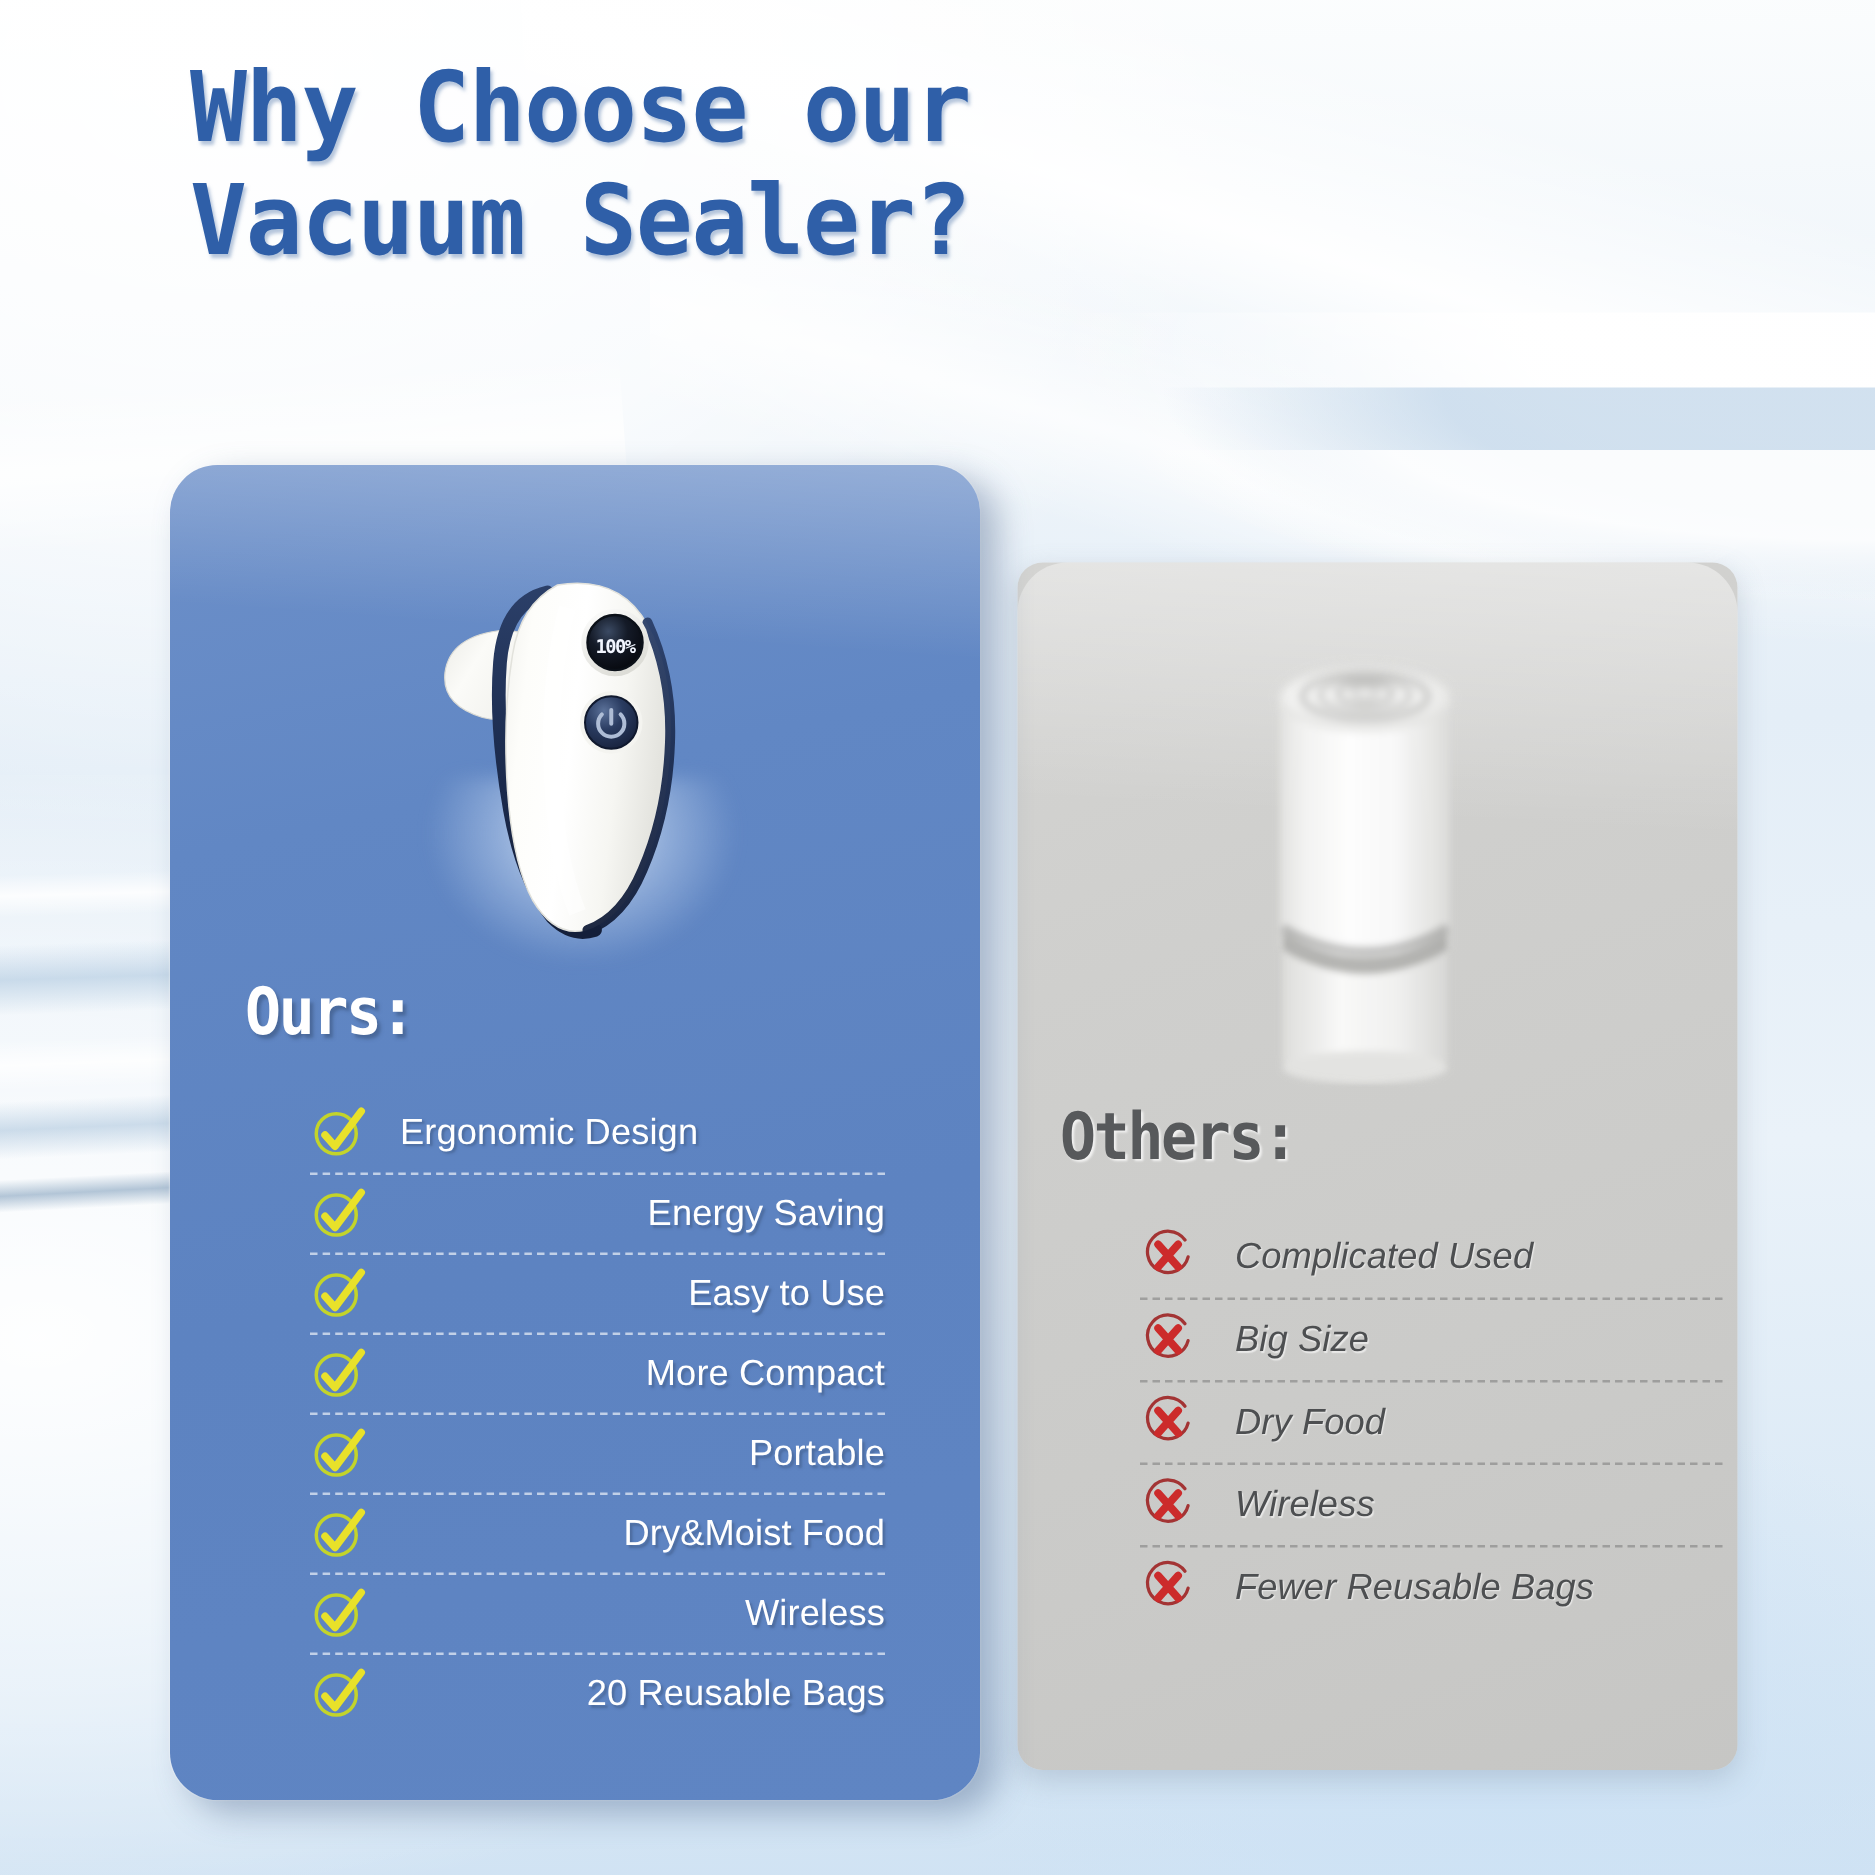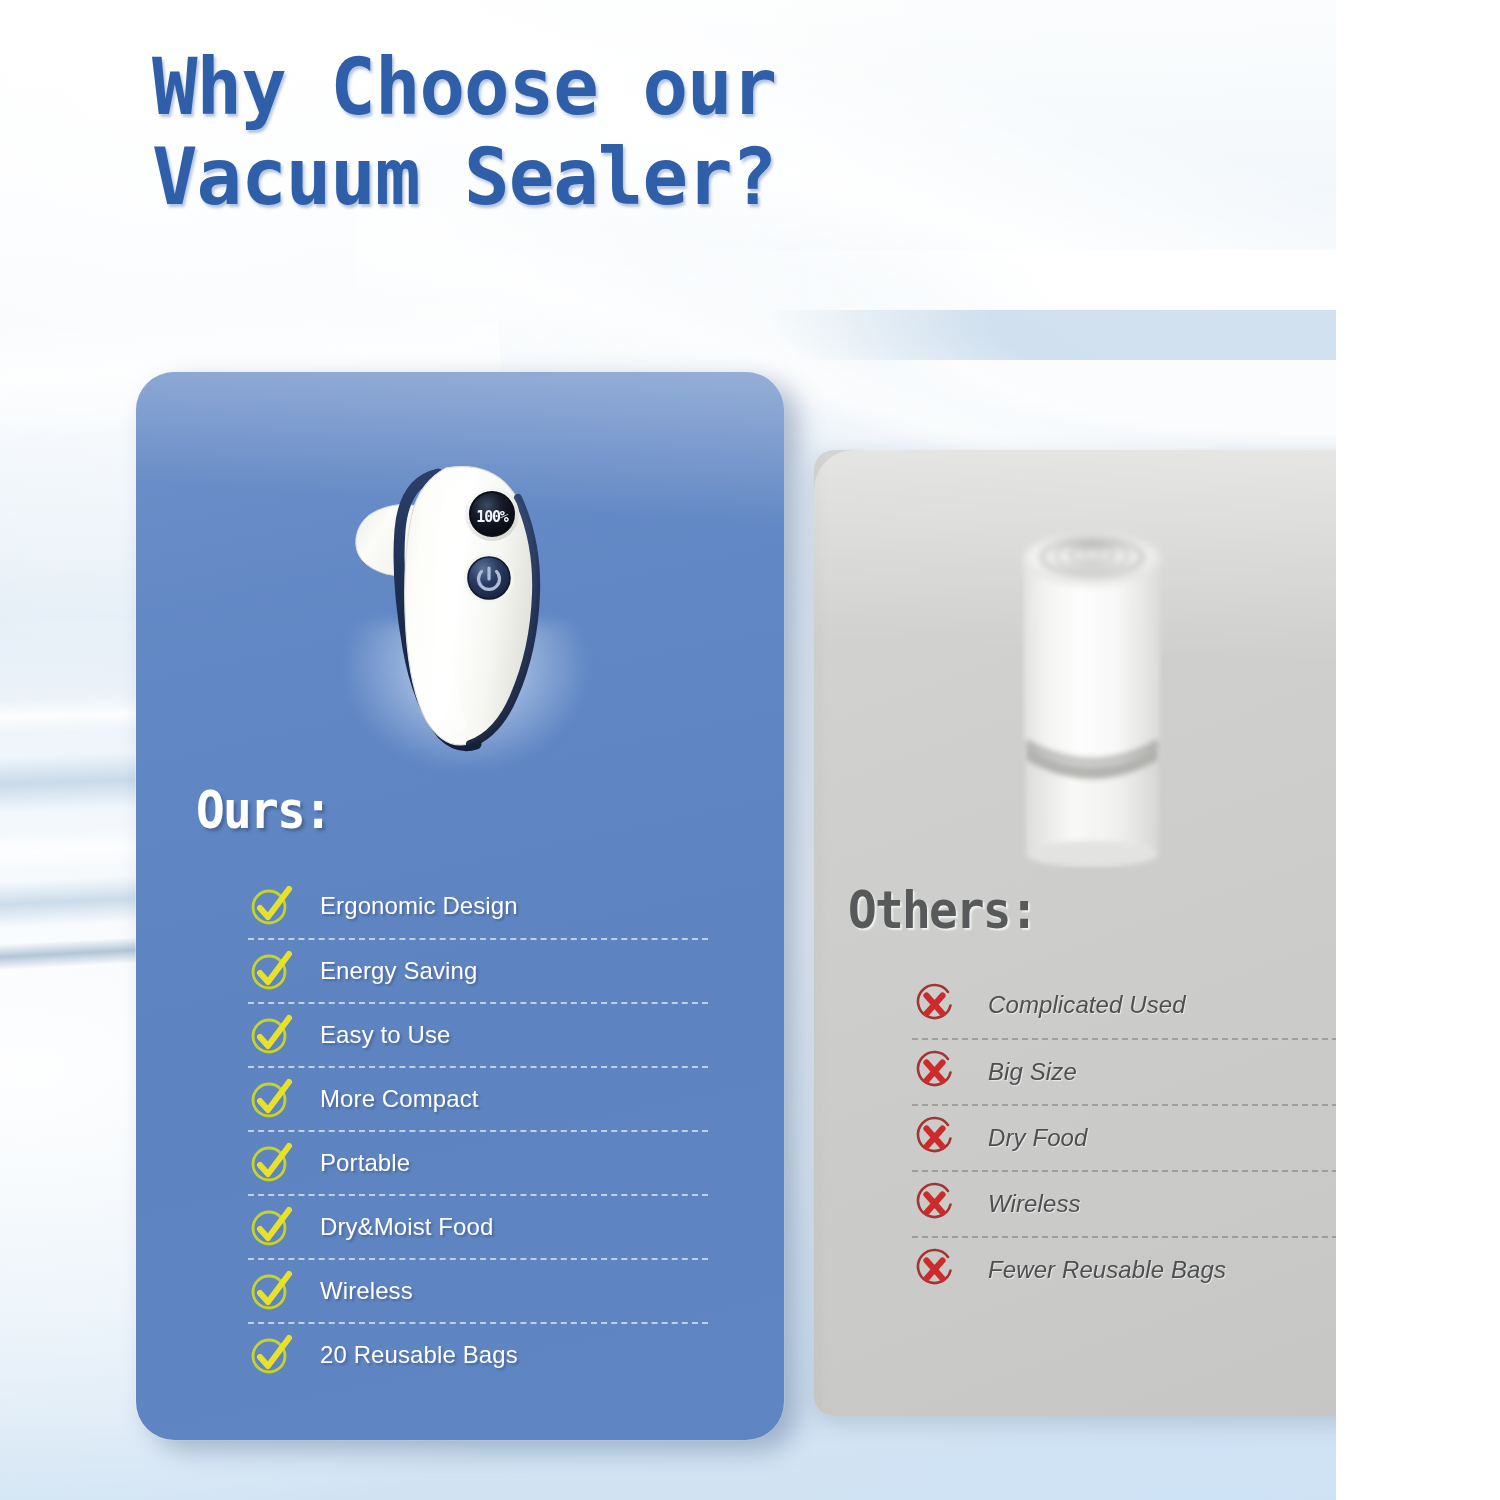--- a/index.html
+++ b/index.html
@@ -7,21 +7,21 @@
 
   html, body {
     width:1500px; height:1500px;
     overflow:hidden;
     font-family:"Liberation Sans", sans-serif;
   }
 
   
   #stage {
     position:relative;
-    width:1336px; height:1500px;
+    width:1500px; height:1500px;
     background:
       linear-gradient(178deg,#fdfefe 0%, #f2f7fb 16%, #e4eef7 40%, #eaf2f9 62%, #dceaf6 82%, #cfe2f3 100%);
     overflow:hidden;
   }
 
   
   .bg-glow {
     position:absolute; pointer-events:none;
   }
   .glow-tl {
@@ -186,28 +186,28 @@
   .list { position:absolute; z-index:6; }
   #list-ours   { left:248px; top:874px;  width:460px; }
   #list-others { left:912px; top:972px;  width:466px;font-style:italic; }
 
   .row {
     display:flex; align-items:center;
     height:64px;
     position:relative;
   }
   .row + .row { border-top:2px dashed; }
-  #list-ours   .row + .row { border-top-color:rgba(255,255,255,.62); }
+  #list-ours   .row + .row { border-top-color:rgba(255,255,255,.62);justify-content:space-between; }
   #list-others .row + .row { border-top-color:rgba(110,110,110,.48); }
 
   .mark { flex:0 0 46px; height:46px; position:relative; margin-right:26px; }
   .mark svg { position:absolute; left:0; top:0; }
 
   .row-label {
-    font-size:24px;
+    font-size:29px;
     white-space:nowrap;
     letter-spacing:.1px;
   }
   #list-ours .row-label {
     color:#ffffff;
     text-shadow:2px 2px 2px rgba(60,85,125,.55);
   }
   #list-others .row-label {
     color:#4d4f51;
     text-shadow:1px 1px 1px rgba(255,255,255,.6);

